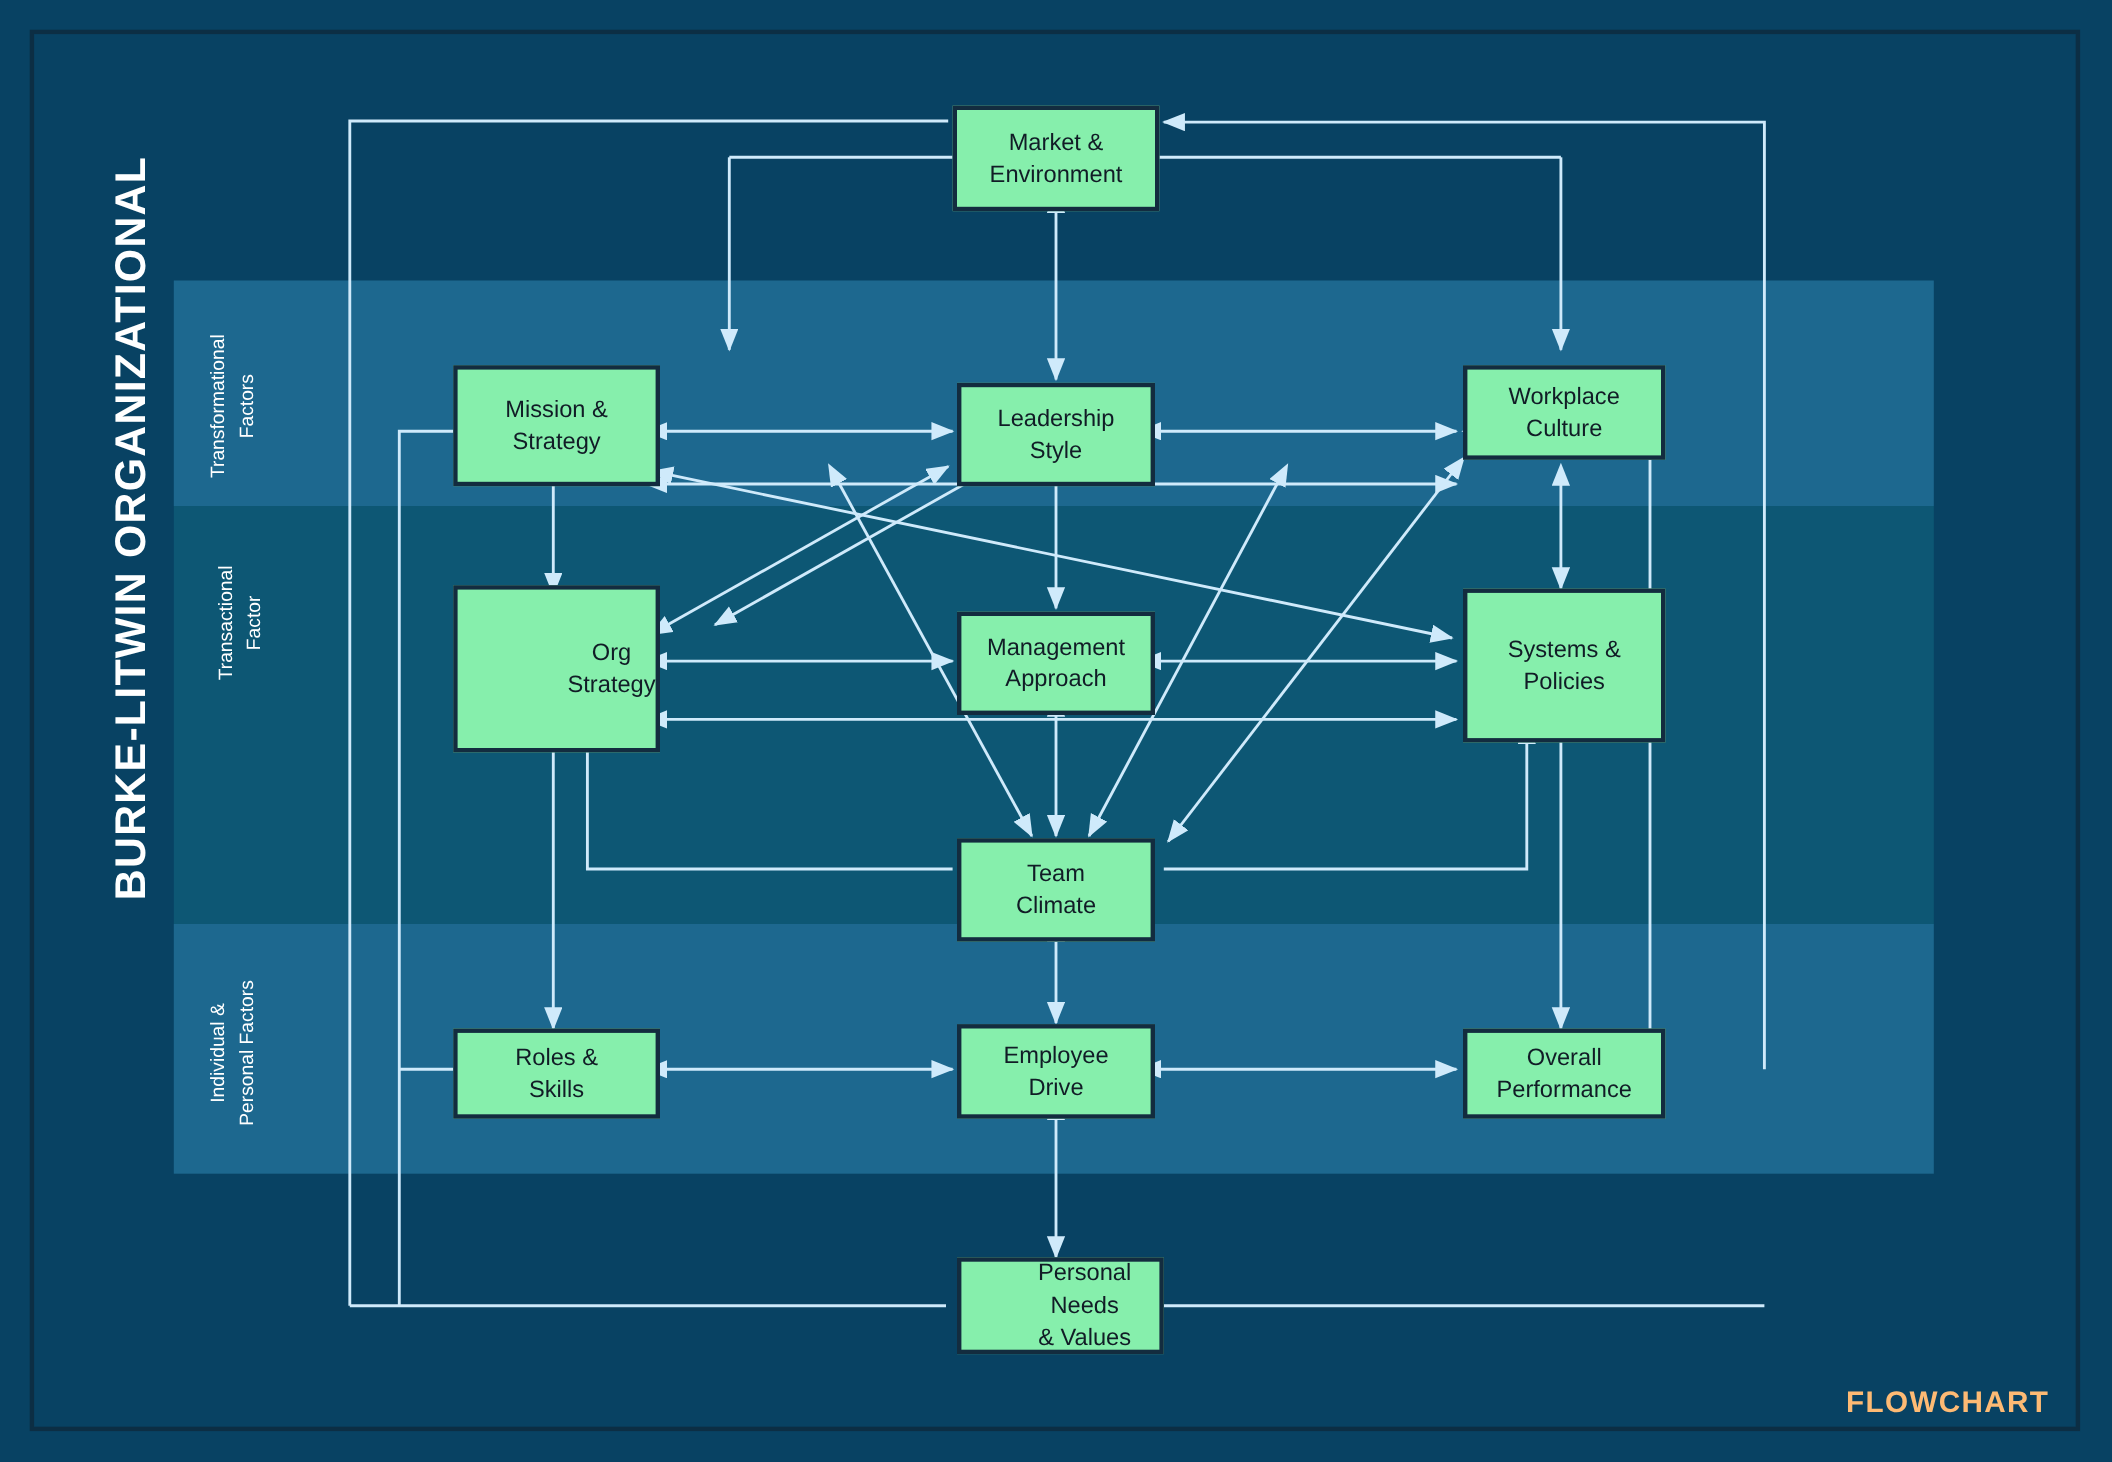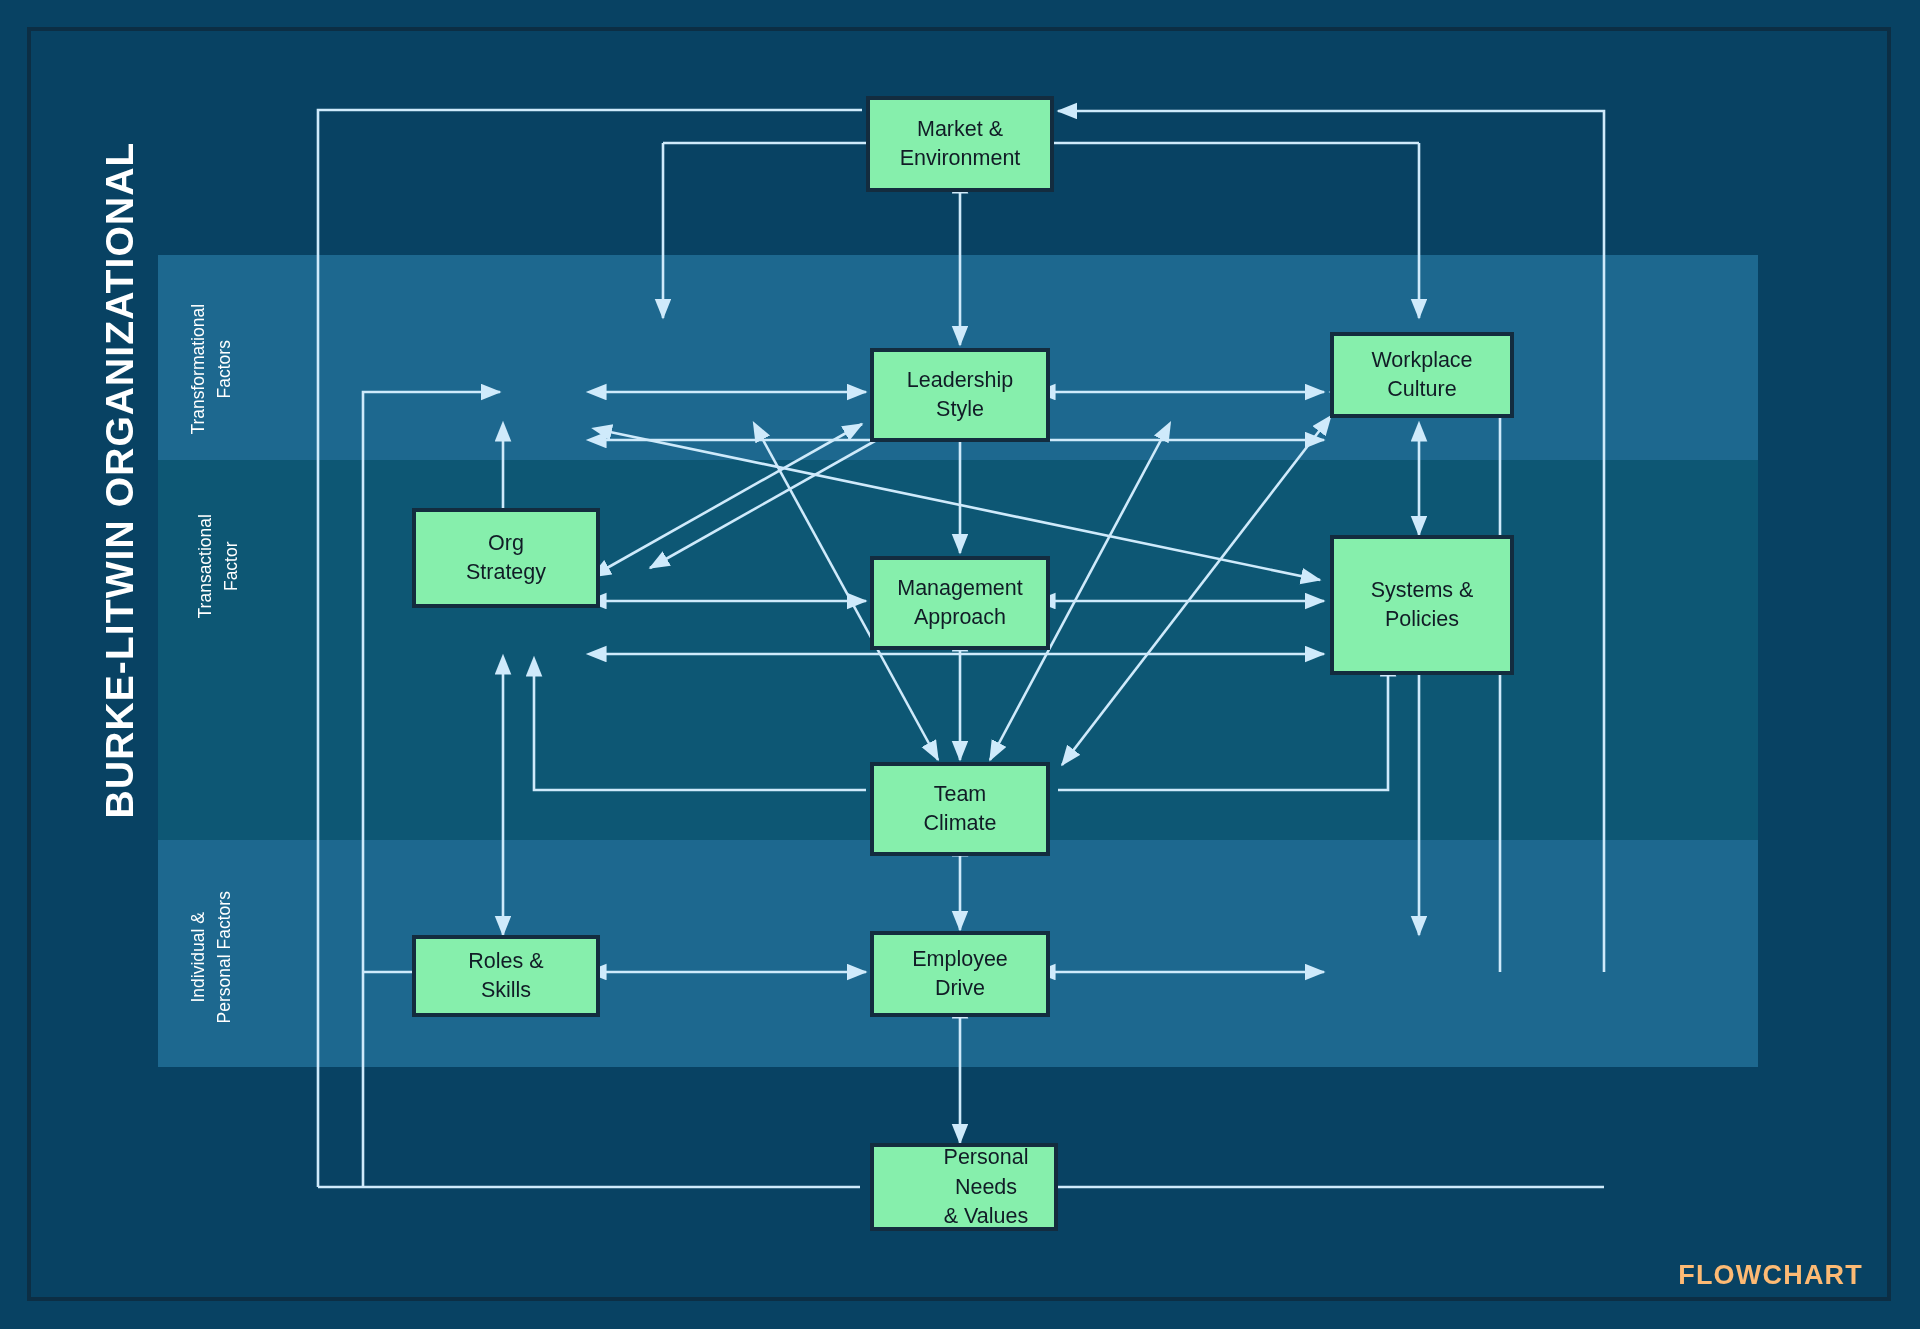--- a/index.html
+++ b/index.html
@@ -192,36 +192,42 @@
     </g>
   </svg>
 
   <div class="node" style="left:866px;top:96px;width:188px;height:96px;">
     <div>
       <div>Market &amp;</div>
       <div>Environment</div>
     </div>
   </div>
 
+  <div class="node" style="left:412px;top:332px;width:188px;height:110px;">
+    <div>
+      <div>Mission &amp;</div>
+      <div>Strategy</div>
+    </div>
+  </div>
 
   <div class="node" style="left:870px;top:348px;width:180px;height:94px;">
     <div>
       <div>Leadership</div>
       <div>Style</div>
     </div>
   </div>
 
   <div class="node" style="left:1330px;top:332px;width:184px;height:86px;">
     <div>
       <div>Workplace</div>
       <div>Culture</div>
     </div>
   </div>
 
-  <div class="node" style="left:412px;top:508px;width:188px;height:100px;">
+  <div class="node" style="left:412px;top:532px;width:188px;height:152px;justify-content:flex-end;">
     <div>
       <div>Org</div>
       <div>Strategy</div>
     </div>
   </div>
 
   <div class="node" style="left:870px;top:556px;width:180px;height:94px;">
     <div>
       <div>Management</div>
       <div>Approach</div>
@@ -249,20 +255,26 @@
     </div>
   </div>
 
   <div class="node" style="left:870px;top:931px;width:180px;height:86px;">
     <div>
       <div>Employee</div>
       <div>Drive</div>
     </div>
   </div>
 
+  <div class="node" style="left:1330px;top:935px;width:184px;height:82px;">
+    <div>
+      <div>Overall</div>
+      <div>Performance</div>
+    </div>
+  </div>
 
   <div class="node" style="left:870px;top:1143px;width:188px;height:88px;padding-left:44px;">
     <div>
       <div>Personal Needs</div>
       <div>&amp; Values</div>
     </div>
   </div>
 
   <div class="brand">FLOWCHART</div>
 

